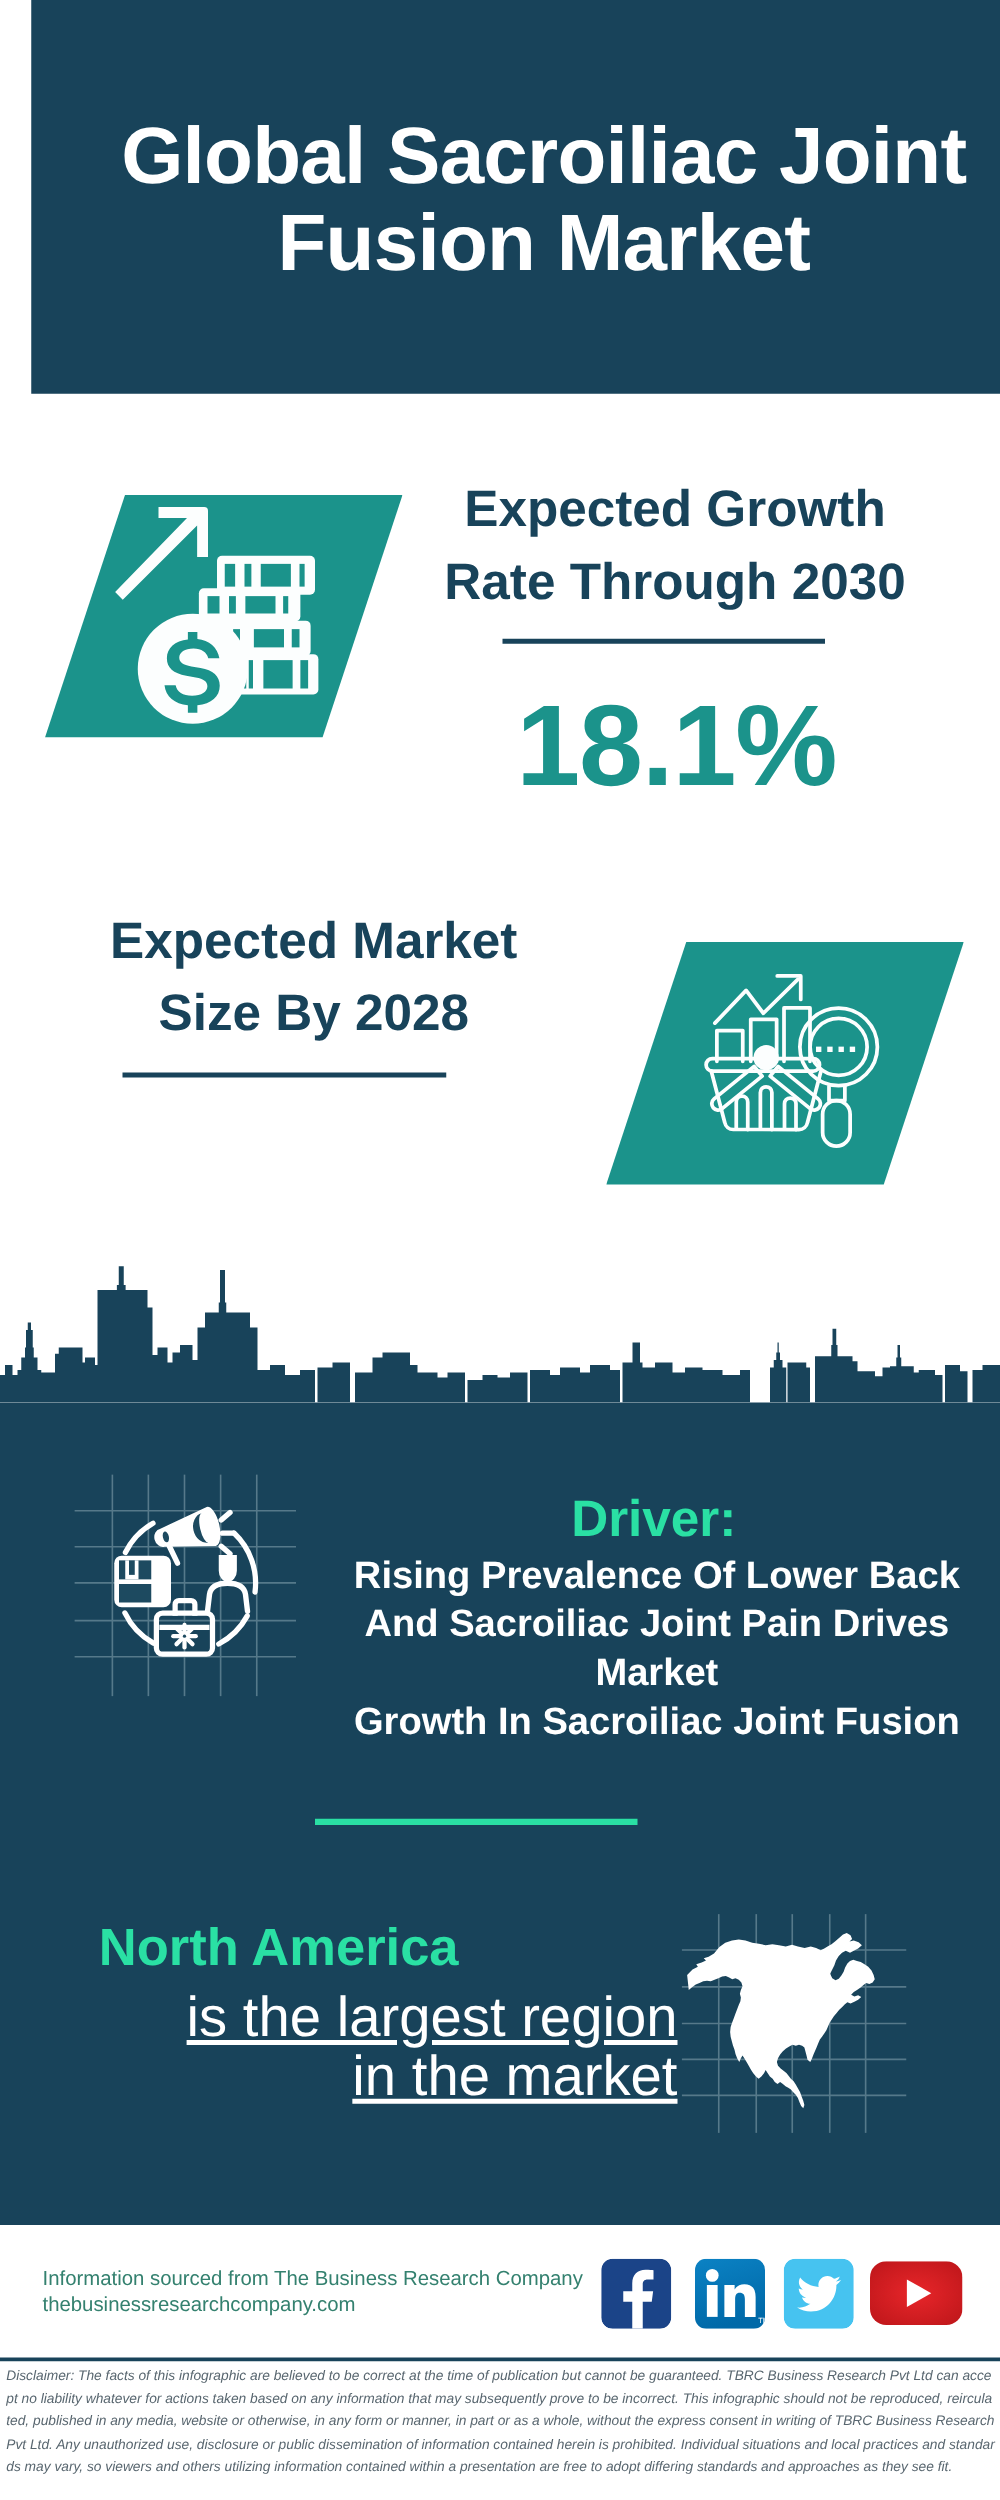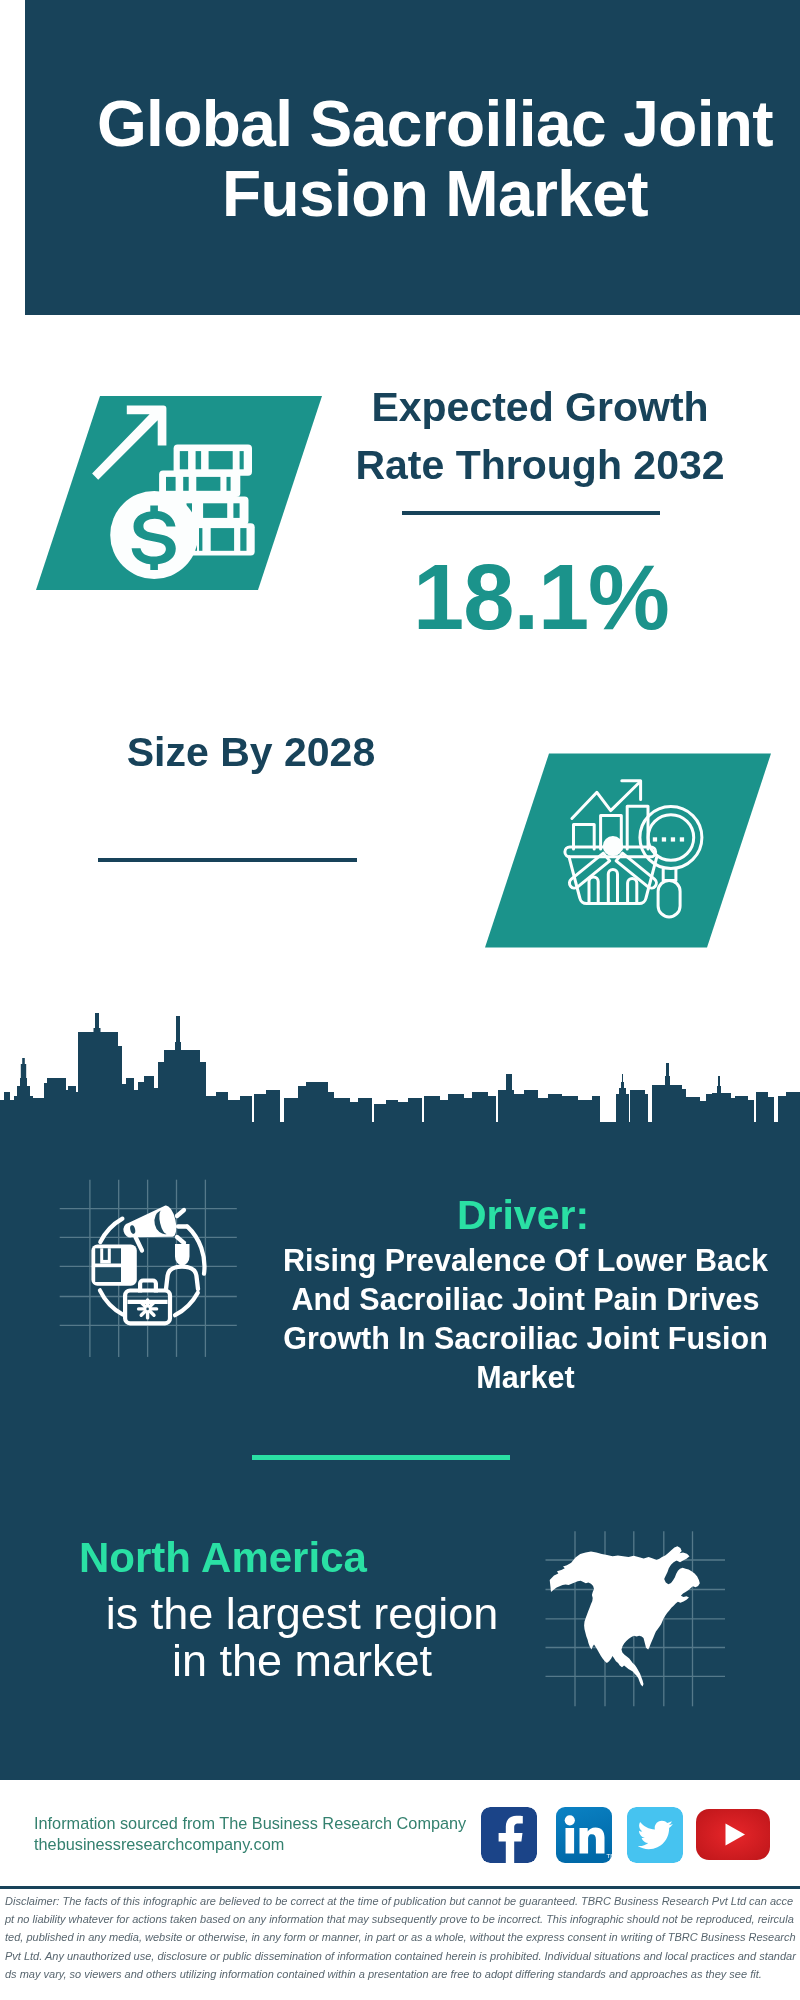--- a/index.html
+++ b/index.html
@@ -26,21 +26,21 @@
   .driver-title { position:absolute; color:#2ae0a4; font-weight:700; font-size:36px;
                   line-height:44px; text-align:center; }
   .driver-text { position:absolute; color:#ffffff; font-weight:700; font-size:25px;
                  line-height:38px; text-align:center; }
   .driver-rule { position:absolute; height:4px; background:#2ae0a4; }
 
   
   .region-name { position:absolute; color:#2ae0a4; font-weight:700; font-size:36px;
                  line-height:46px; }
   .region-sub { position:absolute; color:#ffffff; font-weight:400; font-size:33px;
-                line-height:44px; text-align:center; }
+                line-height:44px; text-align:right;text-decoration:underline; }
 
   
   .src-text { position:absolute; color:#34816f; font-size:16.3px; line-height:20px; white-space:nowrap; }
   .social { position:absolute; border-radius:9px; }
   .disclaimer { position:absolute; color:#58666f; font-size:11px; line-height:18.2px;
                 text-align:left; word-break:break-all;font-style:italic; }
   #dark-band { top:1122px; height:658px; }
   #skyline { position:absolute; left:0; top:1010px; }
 
   
@@ -102,21 +102,21 @@
       <rect x="156.0" y="132.1" width="5.0" height="22.7" fill="#1b938b"></rect>
       <rect x="163.0" y="132.1" width="3.4" height="22.7" fill="#1b938b"></rect>
       <rect x="174.7" y="132.1" width="23.4" height="22.7" fill="#1b938b"></rect>
       <rect x="204.3" y="132.1" width="6.2" height="22.7" fill="#1b938b"></rect>
       <circle cx="118.2" cy="139" r="44" fill="#fcfefe"></circle>
       <path d="M114.3 109.5 h7.6 v5.6 c9.4 1.0 16.3 6.8 17.6 15.4 h-8.9 c-1.2 -4.8 -5.3 -7.8 -11.8 -7.8 c-7.0 0 -11.4 3.0 -11.4 7.3 c0 4.0 3.0 5.9 9.7 7.1 l7.3 1.3 c10.1 1.8 15.4 6.3 15.4 14.2 c0 8.6 -6.6 14.5 -17.9 15.6 v5.9 h-7.6 v-5.9 c-10.6 -1.0 -17.8 -7.0 -18.7 -16.0 h8.9 c1.0 5.2 5.8 8.4 13.2 8.4 c7.5 0 12.2 -3.1 12.2 -7.6 c0 -3.9 -2.8 -5.9 -9.3 -7.1 l-7.6 -1.4 c-10.4 -1.9 -15.5 -6.4 -15.5 -14.0 c0 -8.2 6.4 -13.9 16.8 -15.0 z" fill="#1b938b"></path>
     </g>
   </svg>
   <div class="stat-heading" id="growth-heading">
     <div>Expected Growth</div>
-    <div>Rate Through 2032</div>
+    <div>Rate Through 2030</div>
   </div>
   <div class="stat-rule" id="growth-rule"></div>
   <div class="stat-value" id="growth-value">18.1%</div>
 
   <svg id="size-para" width="286" height="194" viewBox="0 0 286 194">
     <polygon points="64,0 286,0 222,194 0,194" fill="#1b938b"></polygon>
     <g fill="none" stroke="#fcfefe" stroke-width="3.0" stroke-linecap="round" stroke-linejoin="round">
       <polyline points="86.9,65 111.9,38.8 125.7,57.1 153.5,29.8"></polyline>
       <polyline points="136.8,27.2 155.6,27.2 155.6,46.0"></polyline>
       <path d="M88.5 95.5 V70.9 H109.2 V95.5"></path>
@@ -136,20 +136,21 @@
       <rect x="173.1" y="126.9" width="22.0" height="36.5" rx="11"></rect>
     </g>
     <g fill="#fcfefe">
       <rect x="167.8" y="83.8" width="4.3" height="4.3"></rect>
       <rect x="176.8" y="83.8" width="4.3" height="4.3"></rect>
       <rect x="185.8" y="83.8" width="4.3" height="4.3"></rect>
       <rect x="194.8" y="83.8" width="4.3" height="4.3"></rect>
     </g>
   </svg>
   <div class="stat-heading" id="size-heading">
+    <div>Expected Market</div>
     <div>Size By 2028</div>
   </div>
   <div class="stat-rule" id="size-rule"></div>
 
   <div class="band" id="dark-band"></div>
   <svg id="skyline" width="800" height="112" viewBox="0 0 800 112">
       <path d="M0 90H14V112H0ZM4 82H10V112H4ZM14 86H33V112H14ZM17 76H30V112H17ZM20 68H27V112H20ZM21.5 60H25.5V112H21.5ZM22.2 48H24.8V112H22.2ZM20.8 54H26.2V112H20.8ZM30 88H44V112H30ZM44 73H63V112H44ZM47 68H66V112H47ZM62 80H70V112H62ZM68 76H76V112H68ZM72 82H80V112H72ZM78 22H118V112H78ZM112 36H122V112H112ZM95 3H99V112H95ZM93.5 18H100.5V112H93.5ZM120 74H128V112H120ZM126 68H134V112H126ZM132 80H140V112H132ZM138 72H146V112H138ZM144 66H154V112H144ZM152 78H160V112H152ZM158 52H164V112H158ZM164 40H200V112H164ZM196 52H206V112H196ZM176 6H180V112H176ZM175 32H181V112H175ZM204 86H220V112H204ZM216 82H228V112H216ZM228 90H244V112H228ZM240 86H252V112H240ZM254 84H272V112H254ZM266 80H280V112H266ZM284 88H300V112H284ZM298 76H322V112H298ZM306 72H328V112H306ZM320 82H334V112H320ZM334 88H350V112H334ZM350 92H362V112H350ZM358 88H372V112H358ZM374 94H392V112H374ZM386 90H398V112H386ZM398 92H414V112H398ZM408 88H422V112H408ZM424 86H440V112H424ZM434 90H448V112H434ZM448 84H464V112H448ZM458 88H472V112H458ZM472 82H488V112H472ZM482 86H496V112H482ZM498 80H514V112H498ZM506 64H512V112H506ZM514 84H530V112H514ZM524 80H538V112H524ZM538 88H554V112H538ZM548 84H562V112H548ZM562 86H578V112H562ZM572 90H586V112H572ZM586 90H596V112H586ZM592 86H600V112H592ZM616 84H629V112H616ZM619 78H626V112H619ZM621 72H624V112H621ZM622 64H623V112H622ZM630 80H645V112H630ZM636 84H648V112H636ZM652 75H682V112H652ZM656 79H686V112H656ZM666 53H669V112H666ZM665 66H670V112H665ZM686 87H700V112H686ZM694 91H706V112H694ZM706 84H714V112H706ZM712 83H731V112H712ZM716 88H735V112H716ZM718 66H720V112H718ZM717 76H721V112H717ZM735 86H748V112H735ZM742 90H754V112H742ZM756 82H768V112H756ZM762 87H774V112H762ZM778 86H790V112H778ZM786 82H800V112H786Z" fill="#18435a"></path>
     </svg>
 
   <svg id="driver-icon" width="185" height="185" viewBox="0 0 185 185">
@@ -208,22 +209,22 @@
       <line x1="94.7" y1="131.8" x2="99.0" y2="127.5"></line>
       <circle cx="92.6" cy="133.9" r="4.0" fill="#ffffff" stroke="none"></circle>
       <circle cx="92.6" cy="133.9" r="1.3" fill="#1d4a60" stroke="none"></circle>
     </g>
   </g>
 </svg>
   <div class="driver-title" id="driver-title">Driver:</div>
   <div class="driver-text" id="driver-text">
     <div>Rising Prevalence Of Lower Back</div>
     <div>And Sacroiliac Joint Pain Drives</div>
+    <div>Market</div>
     <div>Growth In Sacroiliac Joint Fusion</div>
-    <div>Market</div>
   </div>
   <div class="driver-rule" id="driver-rule"></div>
 
   <svg id="na-icon" width="185" height="185" viewBox="0 0 185 185">
   <g stroke="#93b0ba" stroke-width="1.3" opacity="0.5">
     <line x1="30" y1="6.3" x2="30" y2="181.3"></line>
     <line x1="60" y1="6.3" x2="60" y2="181.3"></line>
     <line x1="88.8" y1="6.3" x2="88.8" y2="181.3"></line>
     <line x1="118.8" y1="6.3" x2="118.8" y2="181.3"></line>
     <line x1="147.5" y1="6.3" x2="147.5" y2="181.3"></line>

